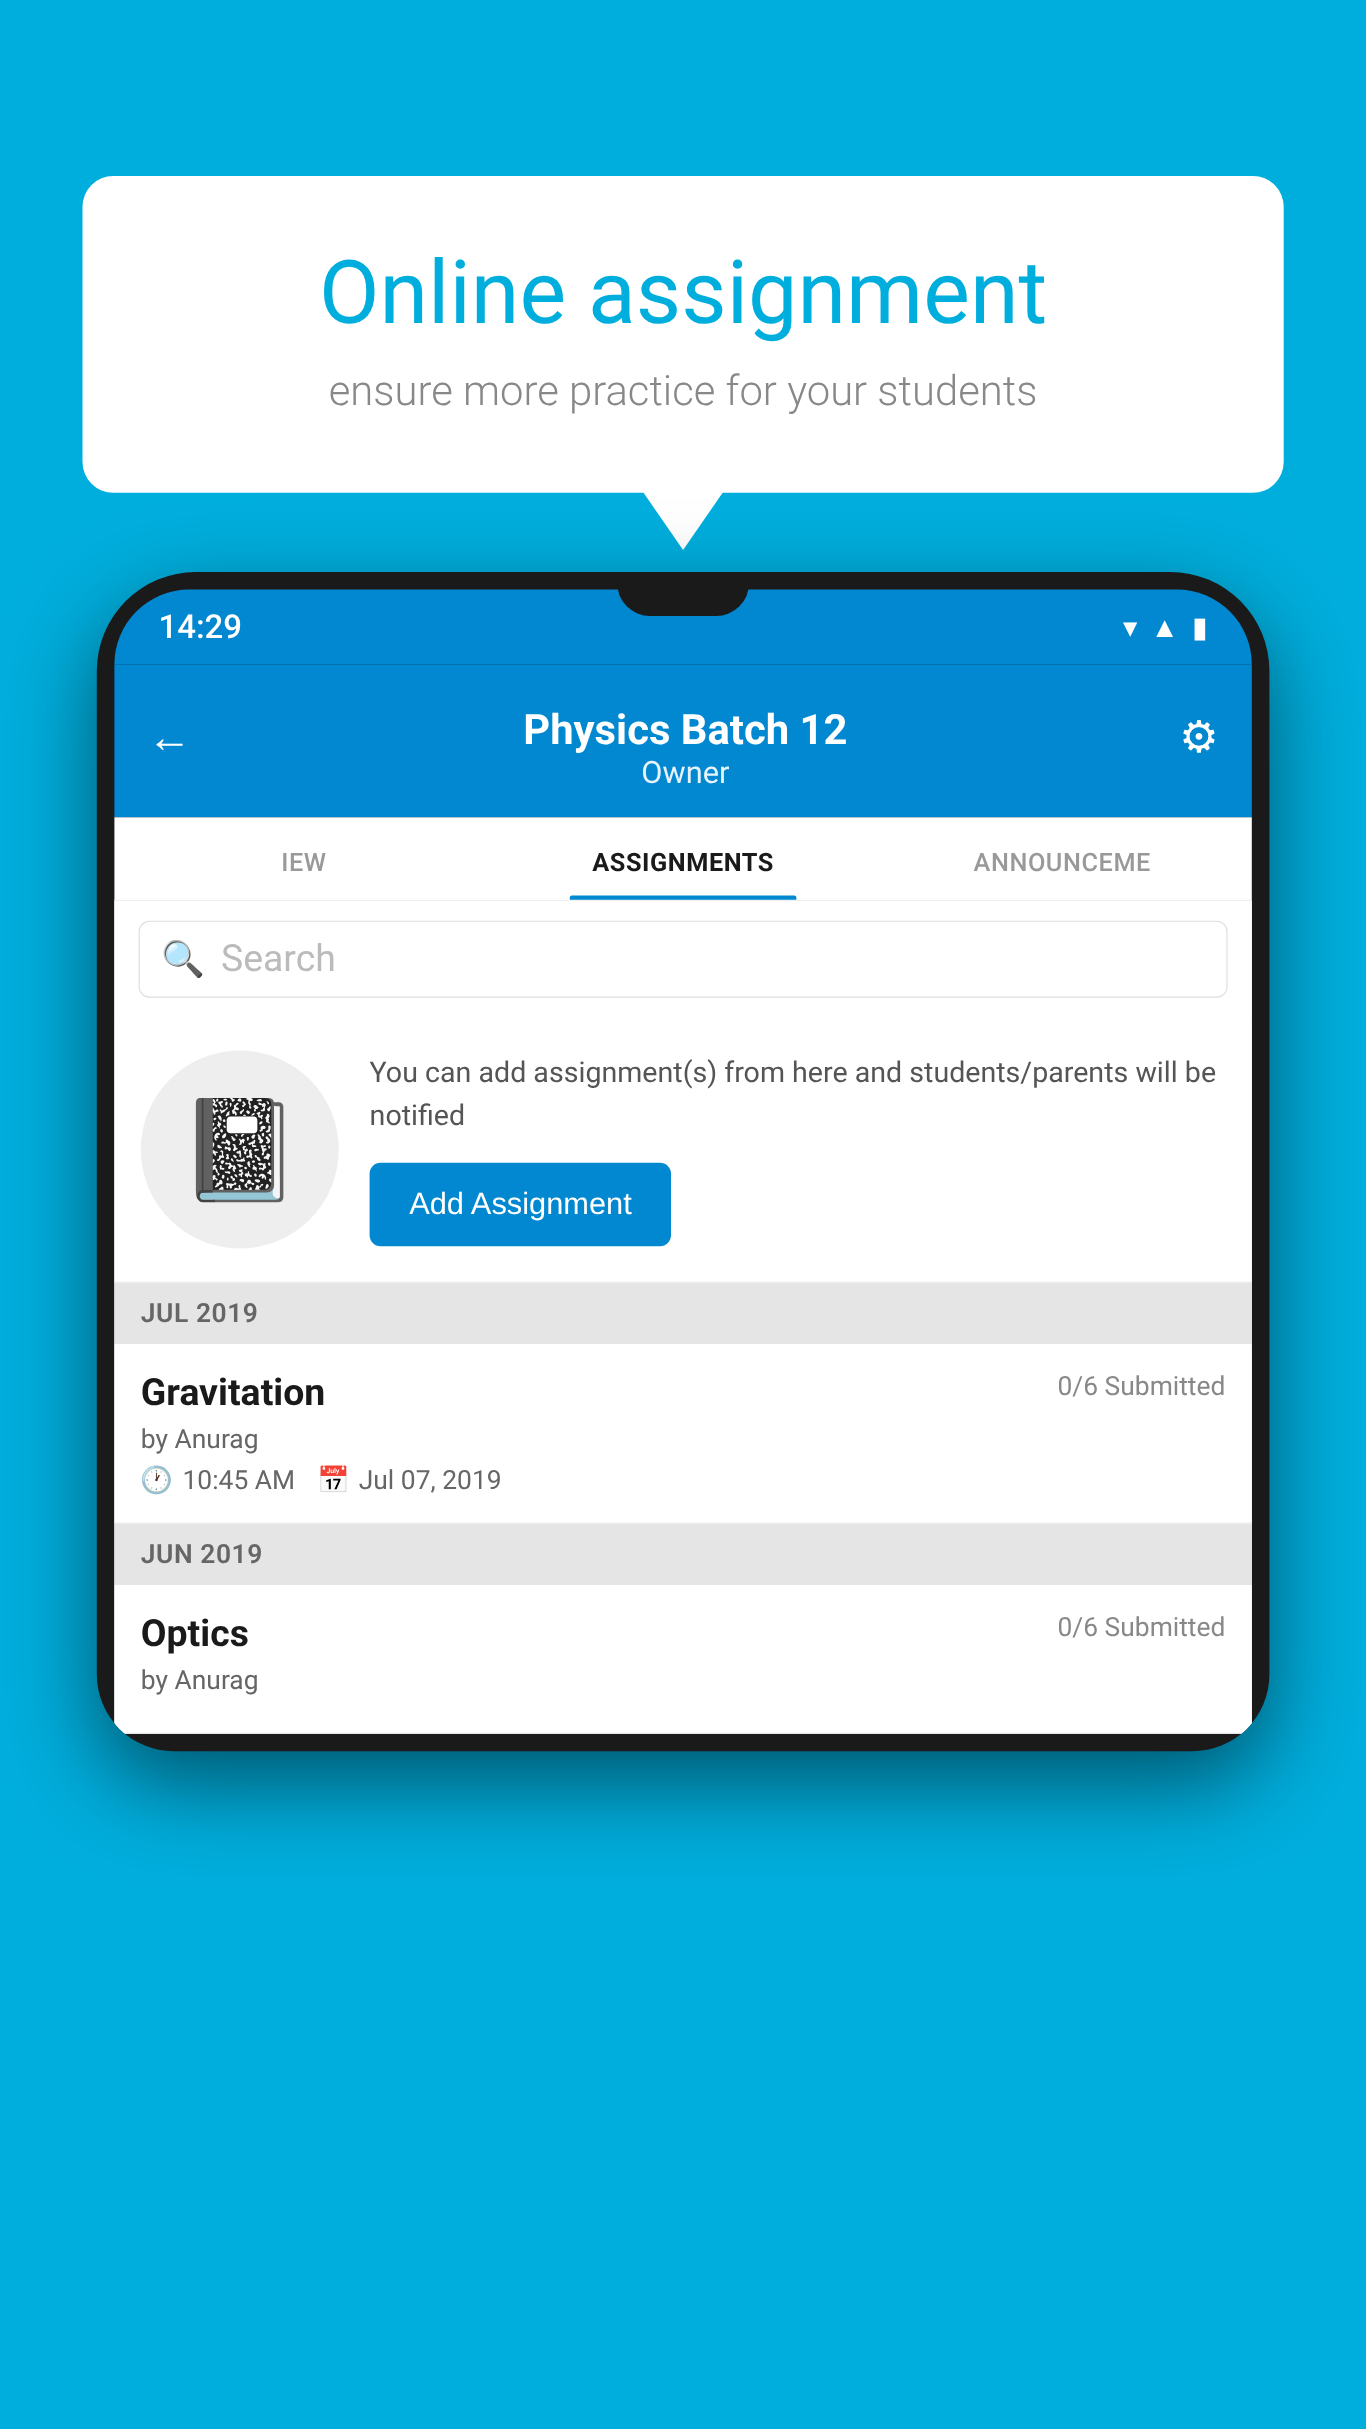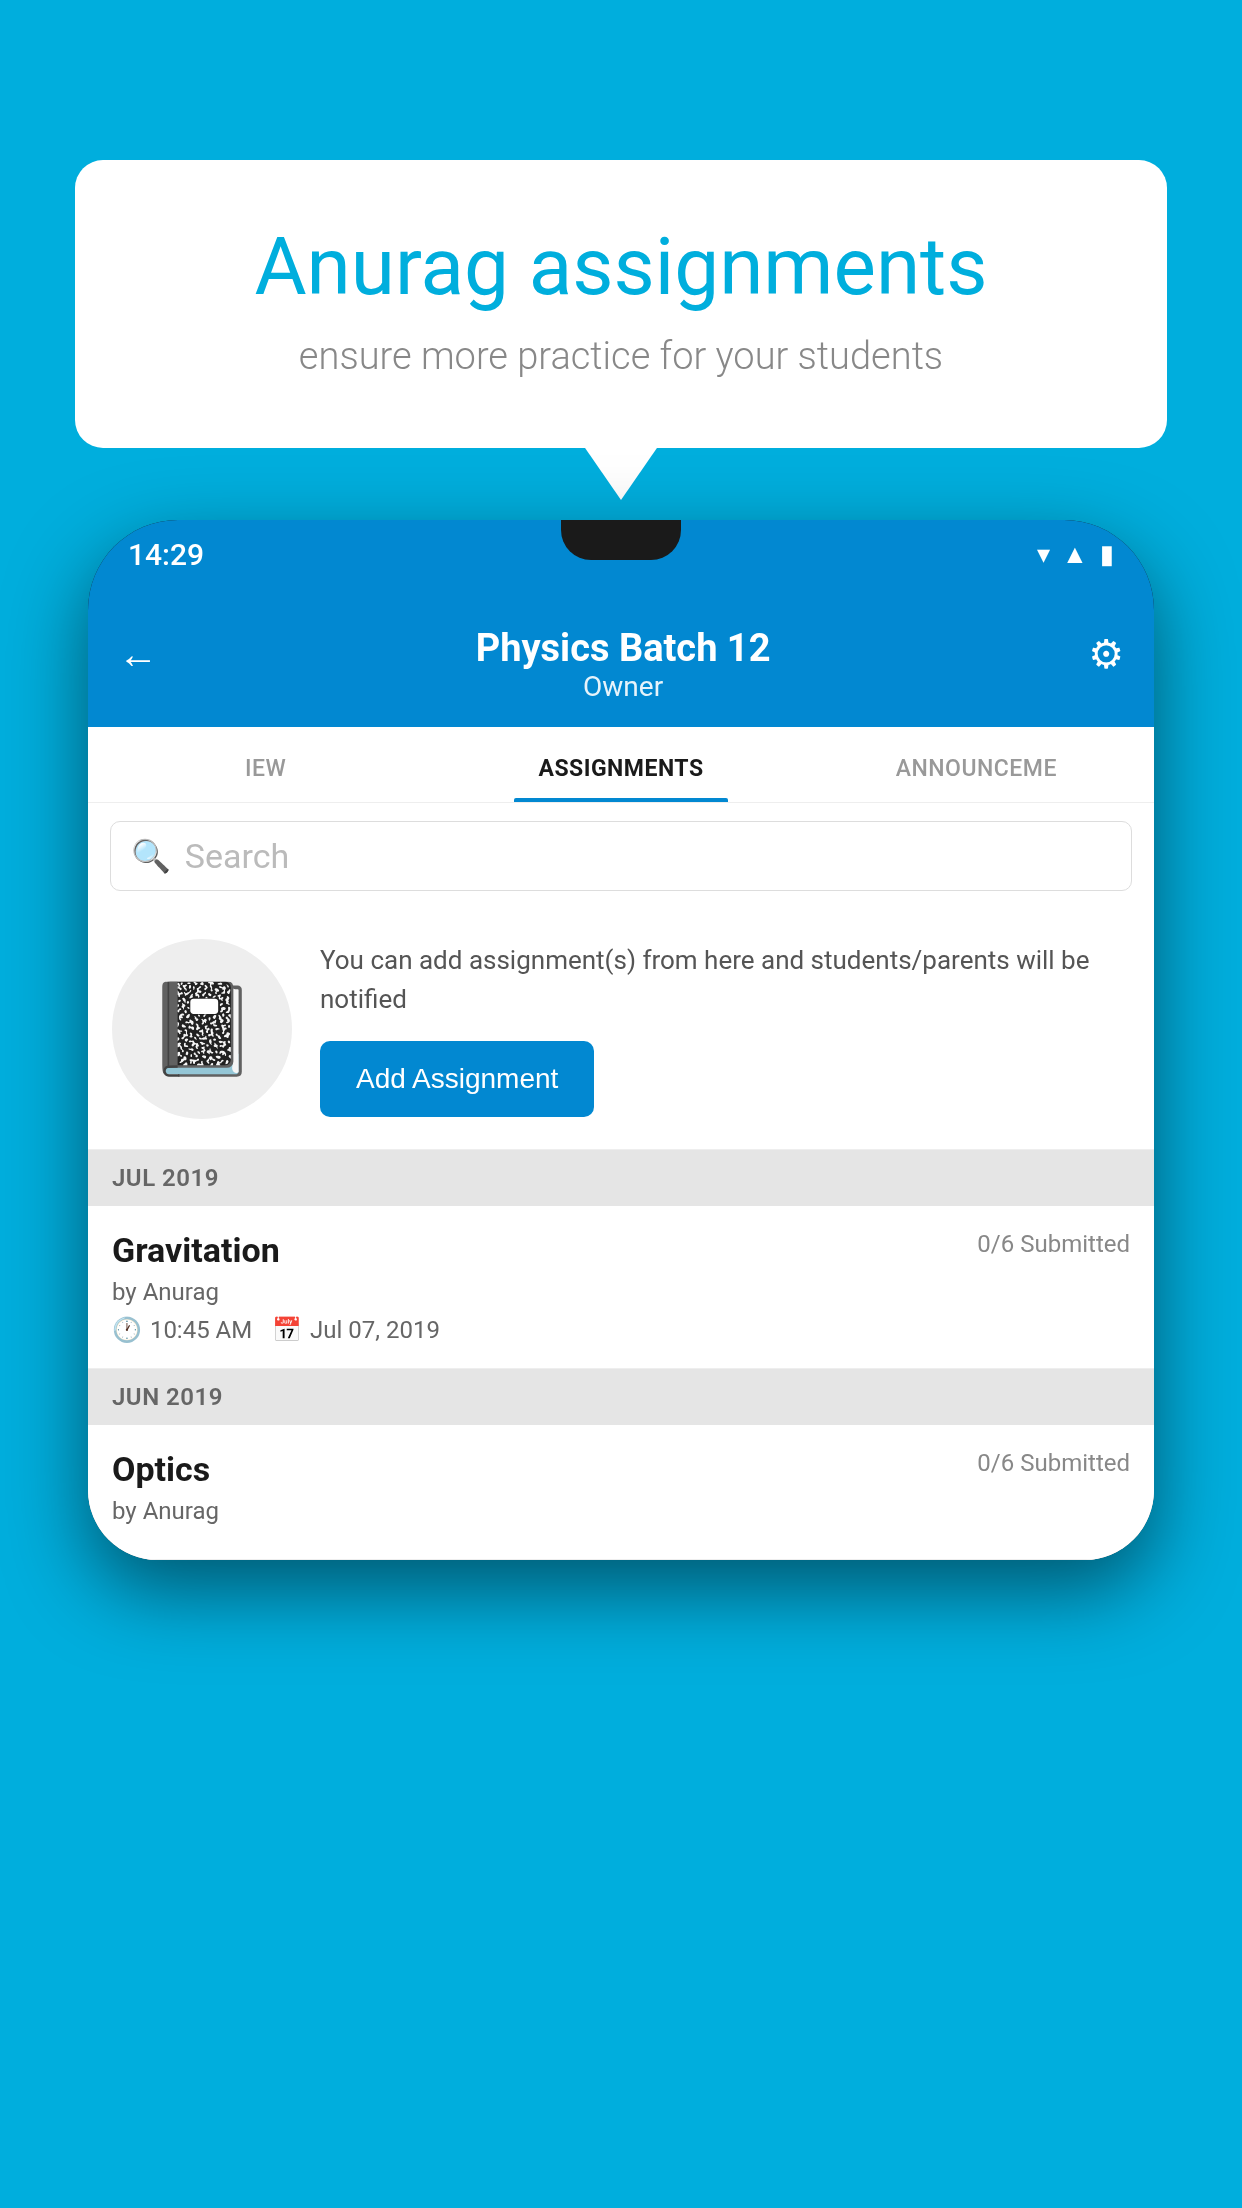--- a/index.html
+++ b/index.html
@@ -61,21 +61,21 @@
       position: absolute;
       top: 520px;
       left: 88px;
       right: 88px;
       bottom: 0;
     }
 
     .phone-frame {
       background: #1a1a1a;
       border-radius: 90px 90px 70px 70px;
-      padding: 0;
+      padding: 16px;
       position: relative;
       width: 100%;
       overflow: hidden;
       box-shadow: 0 30px 80px rgba(0,0,0,0.5);
     }
 
     
     .status-bar {
       background: #0288D1;
       height: 68px;
@@ -321,21 +321,21 @@
 
     .meta-icon {
       font-size: 24px;
     }
   </style>
 </head>
 <body>
 
 <div class="speech-bubble-container">
   <div class="speech-bubble">
-    <div class="speech-bubble-title">Anurag assignments</div>
+    <div class="speech-bubble-title">Online assignment</div>
     <div class="speech-bubble-subtitle">ensure more practice for your students</div>
   </div>
 </div>
 
 <div class="phone-container">
   <div class="phone-frame">
 
     <div class="notch"></div>
 
     <div class="status-bar">

